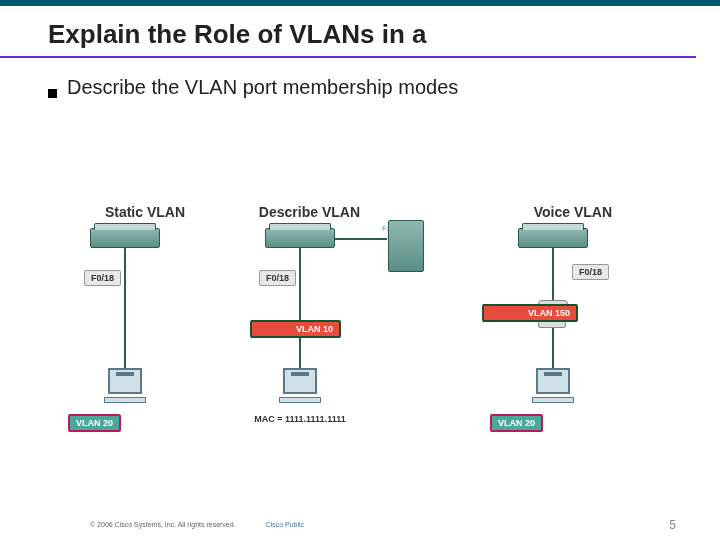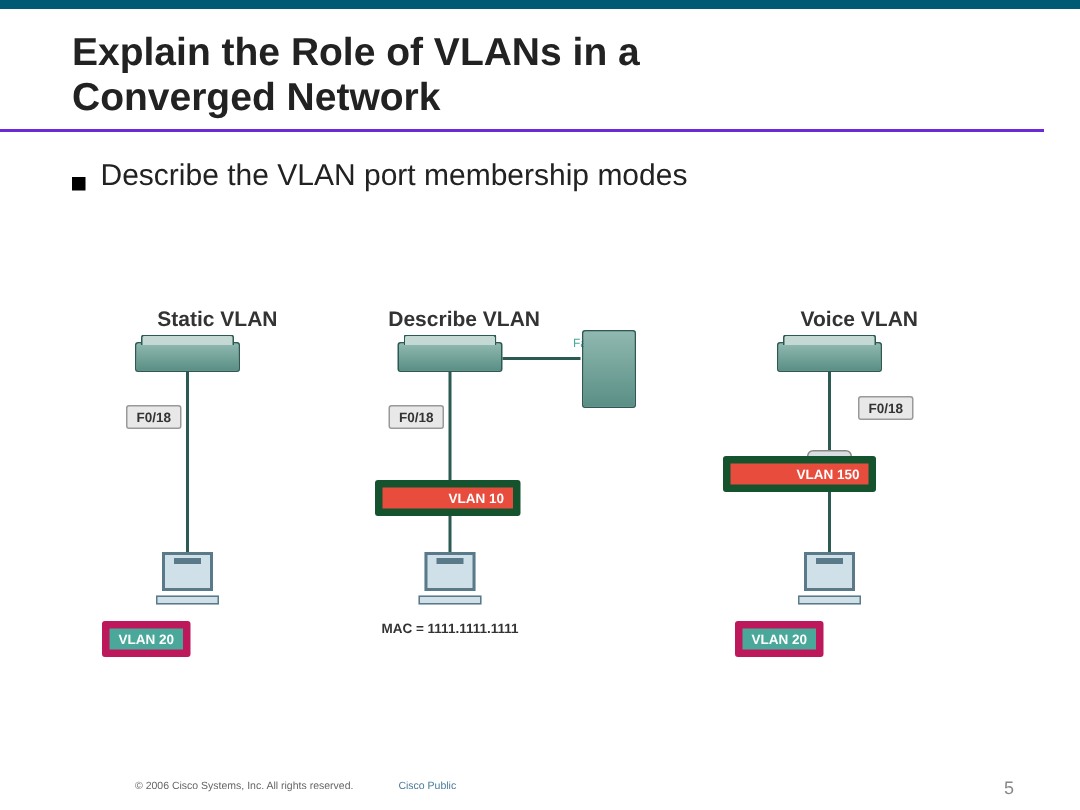--- a/index.html
+++ b/index.html
@@ -18,39 +18,38 @@
   .pc { position: absolute; width: 42px; }
   .monitor { width: 34px; height: 26px; background: #d0e0e8; border: 2px solid #5a7a8a; margin: 0 auto; }
   .monitor::after { content: ""; display: block; width: 18px; height: 4px; background: #5a7a8a; margin: 2px auto 0; }
   .keyboard { width: 42px; height: 6px; background: #d0e0e8; border: 1px solid #5a7a8a; margin-top: 3px; }
   .phone { position: absolute; width: 30px; height: 28px; }
   .phone-body { width: 28px; height: 18px; background: #d8dde0; border: 1px solid #888; border-radius: 2px; position: absolute; bottom: 0; }
   .phone-handset { width: 30px; height: 8px; background: #d8dde0; border: 1px solid #888; border-radius: 4px; position: absolute; top: 0; }
   .vmps { position: absolute; width: 36px; height: 52px; background: linear-gradient(#8fb8b0, #5a8f85); border: 1px solid #2a5a52; border-radius: 2px; }
   .tag { position: absolute; padding: 2px 6px; font-size: 9px; font-weight: bold; text-align: center; border-radius: 2px; white-space: nowrap; }
   .tag-grey { background: #e8e8e8; border: 1px solid #999; color: #333; }
-  .tag-red { background: #e74c3c; border: 5px solid #14532d; color: #fff; padding-left: 44px; }
-  .tag-teal { background: #4aa89a; border: 5px solid #be185d; color: #fff; }
+  .tag-red { background: #e74c3c; border: 2px solid #14532d; color: #fff; padding-left: 44px; }
+  .tag-teal { background: #4aa89a; border: 2px solid #be185d; color: #fff; }
   .line { position: absolute; background: #2a5a52; }
   .port-lbl { position: absolute; font-size: 8px; color: #4aa89a; }
   .mac-lbl { position: absolute; font-size: 9px; font-weight: bold; color: #333; text-align: center; }
   .footer { position: absolute; bottom: 12px; left: 0; width: 100%; display: flex; align-items: center; }
   .copyright { font-size: 7px; color: #666; margin-left: 90px; }
   .cisco-pub { font-size: 7px; color: #4a7a9a; margin-left: 30px; }
   .pagenum { position: absolute; right: 44px; font-size: 12px; color: #888; }
 </style>
 </head>
 <body>
 
 <div class="topbar"></div>
 
 <div class="title-wrap">
   <div class="title">
     <span>Explain the Role of VLANs in a</span><br>
-    <span>Converged Network</span>
   </div>
 </div>
 
 <div class="bullet-row">
   <div class="bullet-sq"></div>
   <div class="bullet-txt">Describe the VLAN port membership modes</div>
 </div>
 
 <div class="diagram">
 

